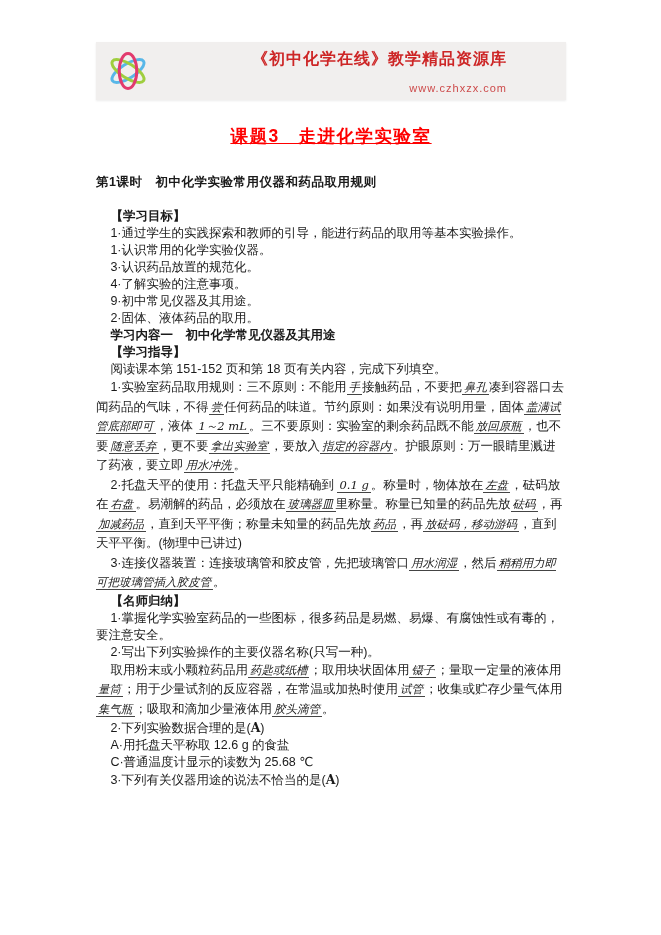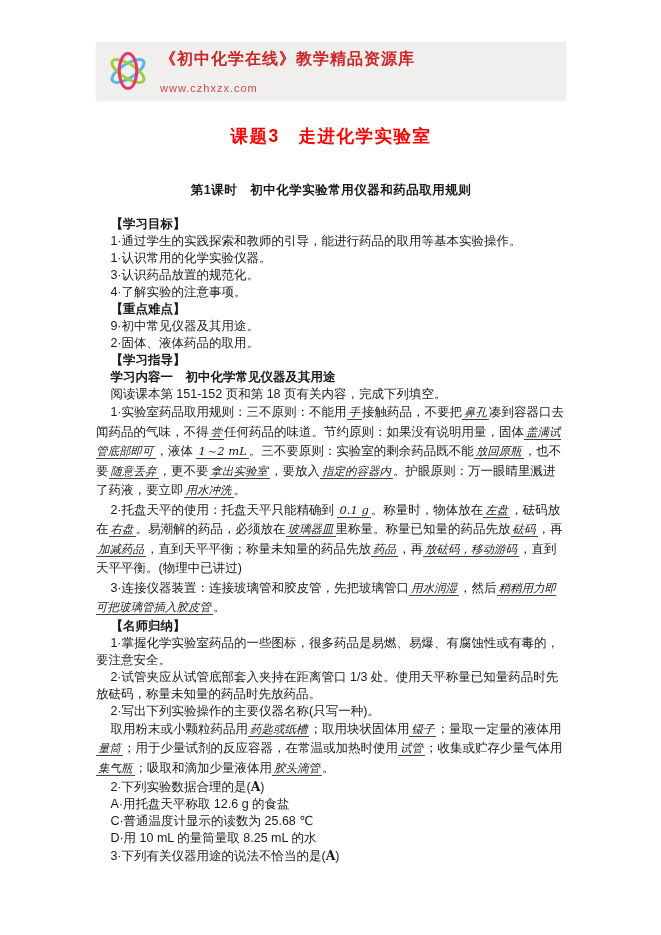--- a/index.html
+++ b/index.html
@@ -10,33 +10,33 @@
   }
   .page { position:relative; width:661px; height:935px; box-sizing:border-box; padding:42px 95px 0 96px; }
 
   
   .banner {
     background:#f1efee; height:58px; display:flex; align-items:center;
     box-shadow:0 1px 2px rgba(0,0,0,0.08);
   }
   .logo-wrap { width:64px; display:flex; justify-content:center; align-items:center; }
   .logo-wrap svg { width:50px; height:50px; }
-  .banner-text { flex:1; text-align:left; padding-right:40px; }
+  .banner-text { flex:1; text-align:right; padding-right:59px; }
   .site-title {
     color:#cd2626; font-weight:bold; font-size:16px; letter-spacing:1px;
     font-family:"Liberation Serif","DejaVu Serif",serif;
   }
   .site-url { color:#cd4a4a; font-size:11px; margin-top:12px; letter-spacing:1px; }
 
   
   .doc-title {
     color:#fe0000; font-size:17.5px; font-weight:bold; text-align:center;
-    margin-top:24px; letter-spacing:1.5px;
+    margin-top:24px; letter-spacing:1.5px;text-decoration:underline;
   }
-  .doc-subtitle { font-size:12.5px; font-weight:bold; text-align:center; margin-top:34px; letter-spacing:0.5px; }
+  .doc-subtitle { font-size:12.5px; font-weight:bold; margin-top:26px; letter-spacing:0.5px; }
 
   
   .content { margin-top:17px; font-size:12.5px; }
   .para { margin:0; text-indent:1.15em; line-height:17px; }
   .para.fill { line-height:19.5px; }
   .para.section, .para.bold { font-weight:bold; }
 
   
   .ans {
     font-family:"DejaVu Serif","Liberation Serif",serif;
@@ -68,34 +68,31 @@
 
   <div class="doc-title">课题3　走进化学实验室</div>
   <div class="doc-subtitle">第1课时　初中化学实验常用仪器和药品取用规则</div>
 
   <div class="content">
       <p class="para section"><span>【学习目标】</span></p>
       <p class="para item"><span>1·通过学生的实践探索和教师的引导，能进行药品的取用等基本实验操作。</span></p>
       <p class="para item"><span>1·认识常用的化学实验仪器。</span></p>
       <p class="para item"><span>3·认识药品放置的规范化。</span></p>
       <p class="para item"><span>4·了解实验的注意事项。</span></p>
-      <p class="para section"><span>【重点难点】</span></p>
       <p class="para item"><span>9·初中常见仪器及其用途。</span></p>
       <p class="para item"><span>2·固体、液体药品的取用。</span></p>
+      <p class="para bold"><span>学习内容一　初中化学常见仪器及其用途</span></p>
       <p class="para section"><span>【学习指导】</span></p>
-      <p class="para bold"><span>学习内容一　初中化学常见仪器及其用途</span></p>
       <p class="para item"><span>阅读课本第 151-152 页和第 18 页有关内容，完成下列填空。</span></p>
       <p class="para fill"><span>1·实验室药品取用规则：三不原则：不能用</span><span class="ans">手</span><span>接触药品，不要把</span><span class="ans">鼻孔</span><span>凑到容器口去闻药品的气味，不得</span><span class="ans">尝</span><span>任何药品的味道。节约原则：如果没有说明用量，固体</span><span class="ans">盖满试管底部即可</span><span>，液体 </span><span class="ans">1～2 mL</span><span>。三不要原则：实验室的剩余药品既不能</span><span class="ans">放回原瓶</span><span>，也不要</span><span class="ans">随意丢弃</span><span>，更不要</span><span class="ans">拿出实验室</span><span>，要放入</span><span class="ans">指定的容器内</span><span>。护眼原则：万一眼睛里溅进了药液，要立即</span><span class="ans">用水冲洗</span><span>。</span></p>
       <p class="para fill"><span>2·托盘天平的使用：托盘天平只能精确到 </span><span class="ans">0.1 g</span><span>。称量时，物体放在</span><span class="ans">左盘</span><span>，砝码放在</span><span class="ans">右盘</span><span>。易潮解的药品，必须放在</span><span class="ans">玻璃器皿</span><span>里称量。称量已知量的药品先放</span><span class="ans">砝码</span><span>，再</span><span class="ans">加减药品</span><span>，直到天平平衡；称量未知量的药品先放</span><span class="ans">药品</span><span>，再</span><span class="ans">放砝码，移动游码</span><span>，直到天平平衡。(物理中已讲过)</span></p>
       <p class="para fill"><span>3·连接仪器装置：连接玻璃管和胶皮管，先把玻璃管口</span><span class="ans">用水润湿</span><span>，然后</span><span class="ans">稍稍用力即可把玻璃管插入胶皮管</span><span>。</span></p>
       <p class="para section"><span>【名师归纳】</span></p>
       <p class="para item"><span>1·掌握化学实验室药品的一些图标，很多药品是易燃、易爆、有腐蚀性或有毒的，要注意安全。</span></p>
-      <p class="para item"><span>2·试管夹应从试管底部套入夹持在距离管口 1/3 处。使用天平称量已知量药品时先放砝码，称量未知量的药品时先放药品。</span></p>
       <p class="para item"><span>2·写出下列实验操作的主要仪器名称(只写一种)。</span></p>
       <p class="para fill"><span>取用粉末或小颗粒药品用</span><span class="ans">药匙或纸槽</span><span>；取用块状固体用</span><span class="ans">镊子</span><span>；量取一定量的液体用</span><span class="ans">量筒</span><span>；用于少量试剂的反应容器，在常温或加热时使用</span><span class="ans">试管</span><span>；收集或贮存少量气体用</span><span class="ans">集气瓶</span><span>；吸取和滴加少量液体用</span><span class="ans">胶头滴管</span><span>。</span></p>
       <p class="para item"><span>2·下列实验数据合理的是(</span><span class="ansletter">A</span><span>)</span></p>
       <p class="para item"><span>A·用托盘天平称取 12.6 g 的食盐</span></p>
       <p class="para item"><span>C·普通温度计显示的读数为 25.68 ℃</span></p>
-      <p class="para item"><span>D·用 10 mL 的量筒量取 8.25 mL 的水</span></p>
       <p class="para item"><span>3·下列有关仪器用途的说法不恰当的是(</span><span class="ansletter">A</span><span>)</span></p>
     </div>
 
 </div>
 
 </body></html>

